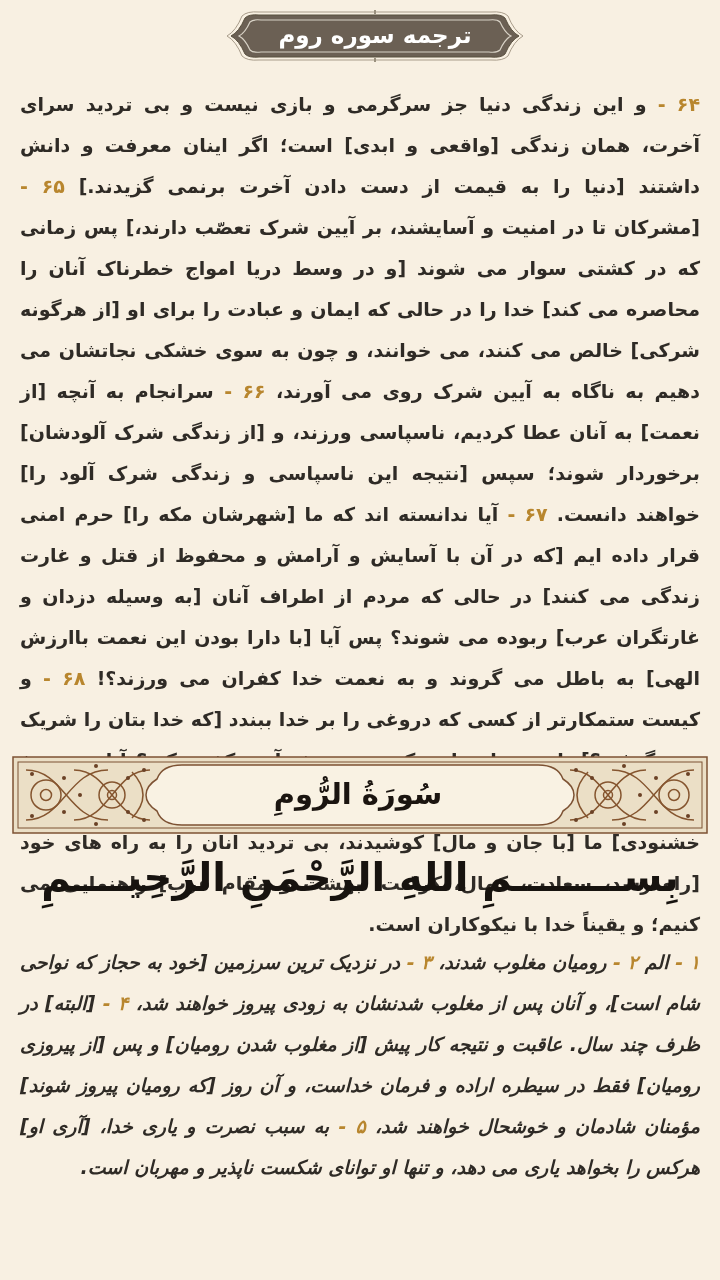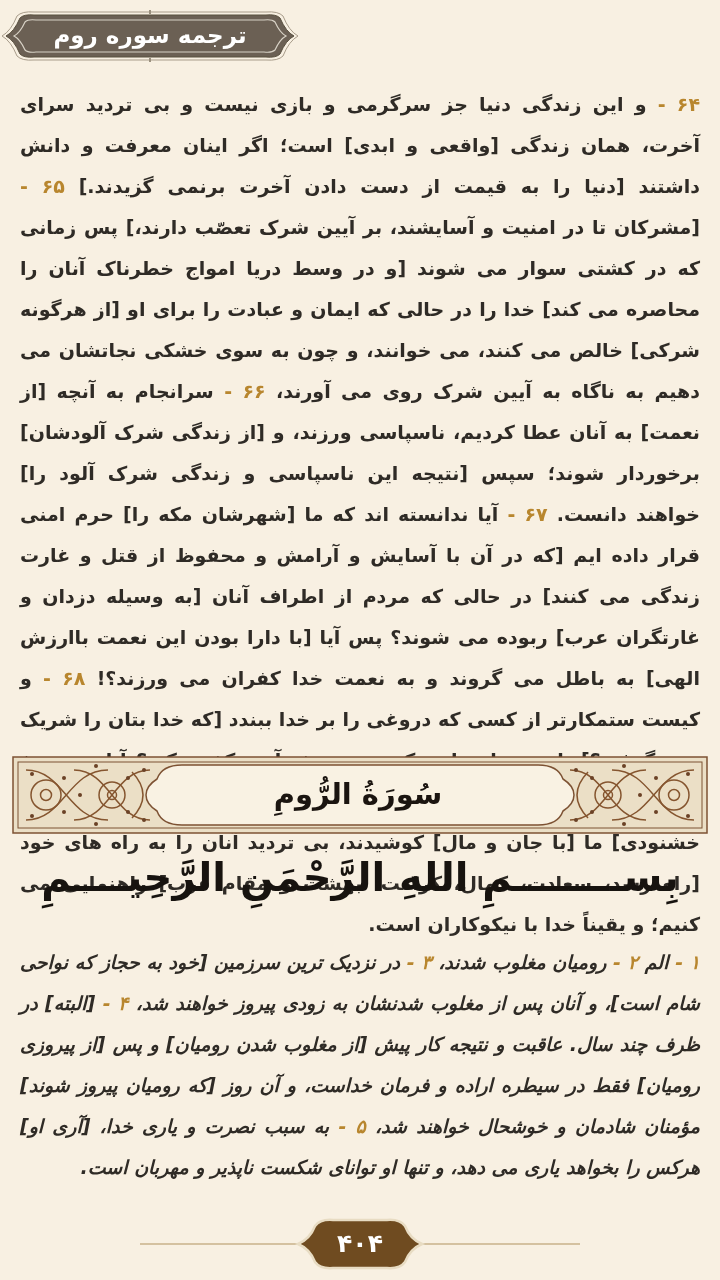--- a/index.html
+++ b/index.html
@@ -12,21 +12,21 @@
     --line-tan:#c9b28a;
   }
   html,body{margin:0;padding:0;}
   body{
     width:720px;height:1280px;background:var(--bg);
     font-family:"DejaVu Sans",sans-serif;overflow:hidden;position:relative;
   }
   .page{position:relative;width:720px;height:1280px;}
 
   
-  .header-wrap{position:absolute;top:10px;left:0;right:0;display:flex;}
+  .header-wrap{position:absolute;top:10px;left:0;right:0;display:flex;justify-content:center;padding-left:30px;}
   .cartouche{position:relative;width:300px;height:52px;}
   .cartouche svg{position:absolute;left:0;top:0;}
   .cartouche .title{
     position:absolute;inset:0;display:flex;align-items:center;justify-content:center;
     color:#ffffff;font-weight:bold;font-size:23px;direction:rtl;padding-bottom:3px;
   }
 
   
   .para{
     position:absolute;right:20px;left:20px;margin:0;
@@ -113,22 +113,14 @@
       <use href="#orn" transform="translate(696,0) scale(-1,1)"></use>
       <path d="M170,9 L526,9 Q546,9 551,23 Q562,30 562,39 Q562,48 551,55 Q546,69 526,69 L170,69 Q150,69 145,55 Q134,48 134,39 Q134,30 145,23 Q150,9 170,9 Z" fill="#f9f2e3" stroke="#7d5233" stroke-width="1.5"></path>
     </svg>
     <div class="title">سُورَةُ الرُّومِ</div>
   </div>
 
   <div class="bismillah">بِســــــــمِ اللهِ الرَّحْمَنِ الرَّحِيــــمِ</div>
 
   <p class="para" id="para-bottom"><span class="vnum">۱ - </span><span>الم </span><span class="vnum">۲ - </span><span>رومیان مغلوب شدند، </span><span class="vnum">۳ - </span><span>در نزدیک ترین سرزمین [خود به حجاز که نواحی شام است]، و آنان پس از مغلوب شدنشان به زودی پیروز خواهند شد، </span><span class="vnum">۴ - </span><span>[البته] در ظرف چند سال. عاقبت و نتیجه کار پیش [از مغلوب شدن رومیان] و پس [از پیروزی رومیان] فقط در سیطره اراده و فرمان خداست، و آن روز [که رومیان پیروز شوند] مؤمنان شادمان و خوشحال خواهند شد، </span><span class="vnum">۵ - </span><span>به سبب نصرت و یاری خدا، [آری او] هرکس را بخواهد یاری می دهد، و تنها او توانای شکست ناپذیر و مهربان است.</span></p>
 
-  <div class="footer">
-    <svg width="440" height="60" viewBox="0 0 440 60">
-      <line x1="0" y1="30" x2="160" y2="30" stroke="#c9b28a" stroke-width="1.5"></line>
-      <line x1="280" y1="30" x2="440" y2="30" stroke="#c9b28a" stroke-width="1.5"></line>
-      <path d="M158,30 Q170,25 175,12 Q180,5 193,6 L247,6 Q260,5 265,12 Q270,25 282,30 Q270,35 265,48 Q260,55 247,54 L193,54 Q180,55 175,48 Q170,35 158,30 Z" fill="#6f4b20" stroke="#e8dcc3" stroke-width="2.5"></path>
-    </svg>
-    <div class="page-number">۴۰۴</div>
-  </div>
 
 </div>
 
 </body></html>

